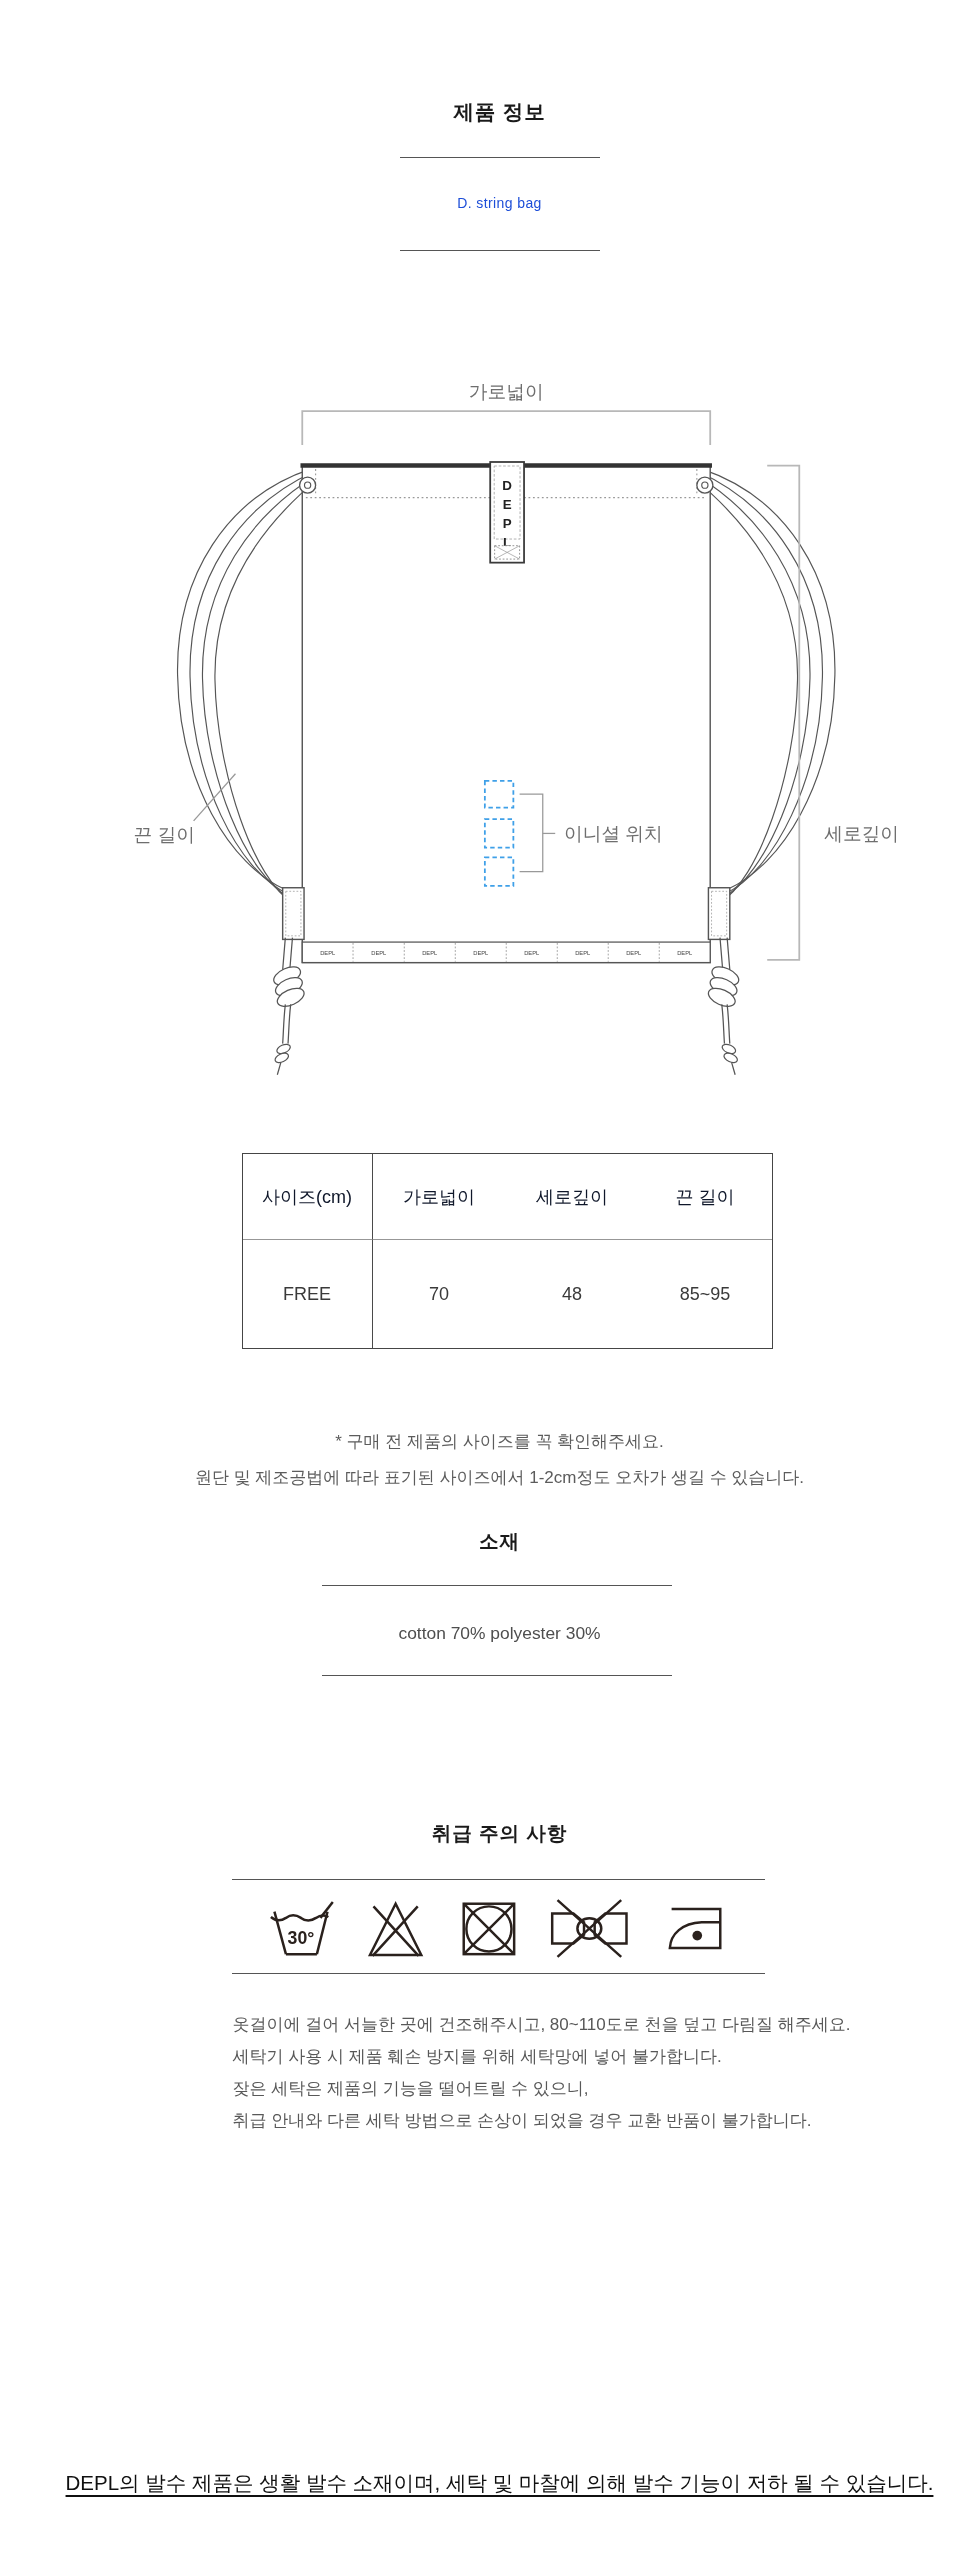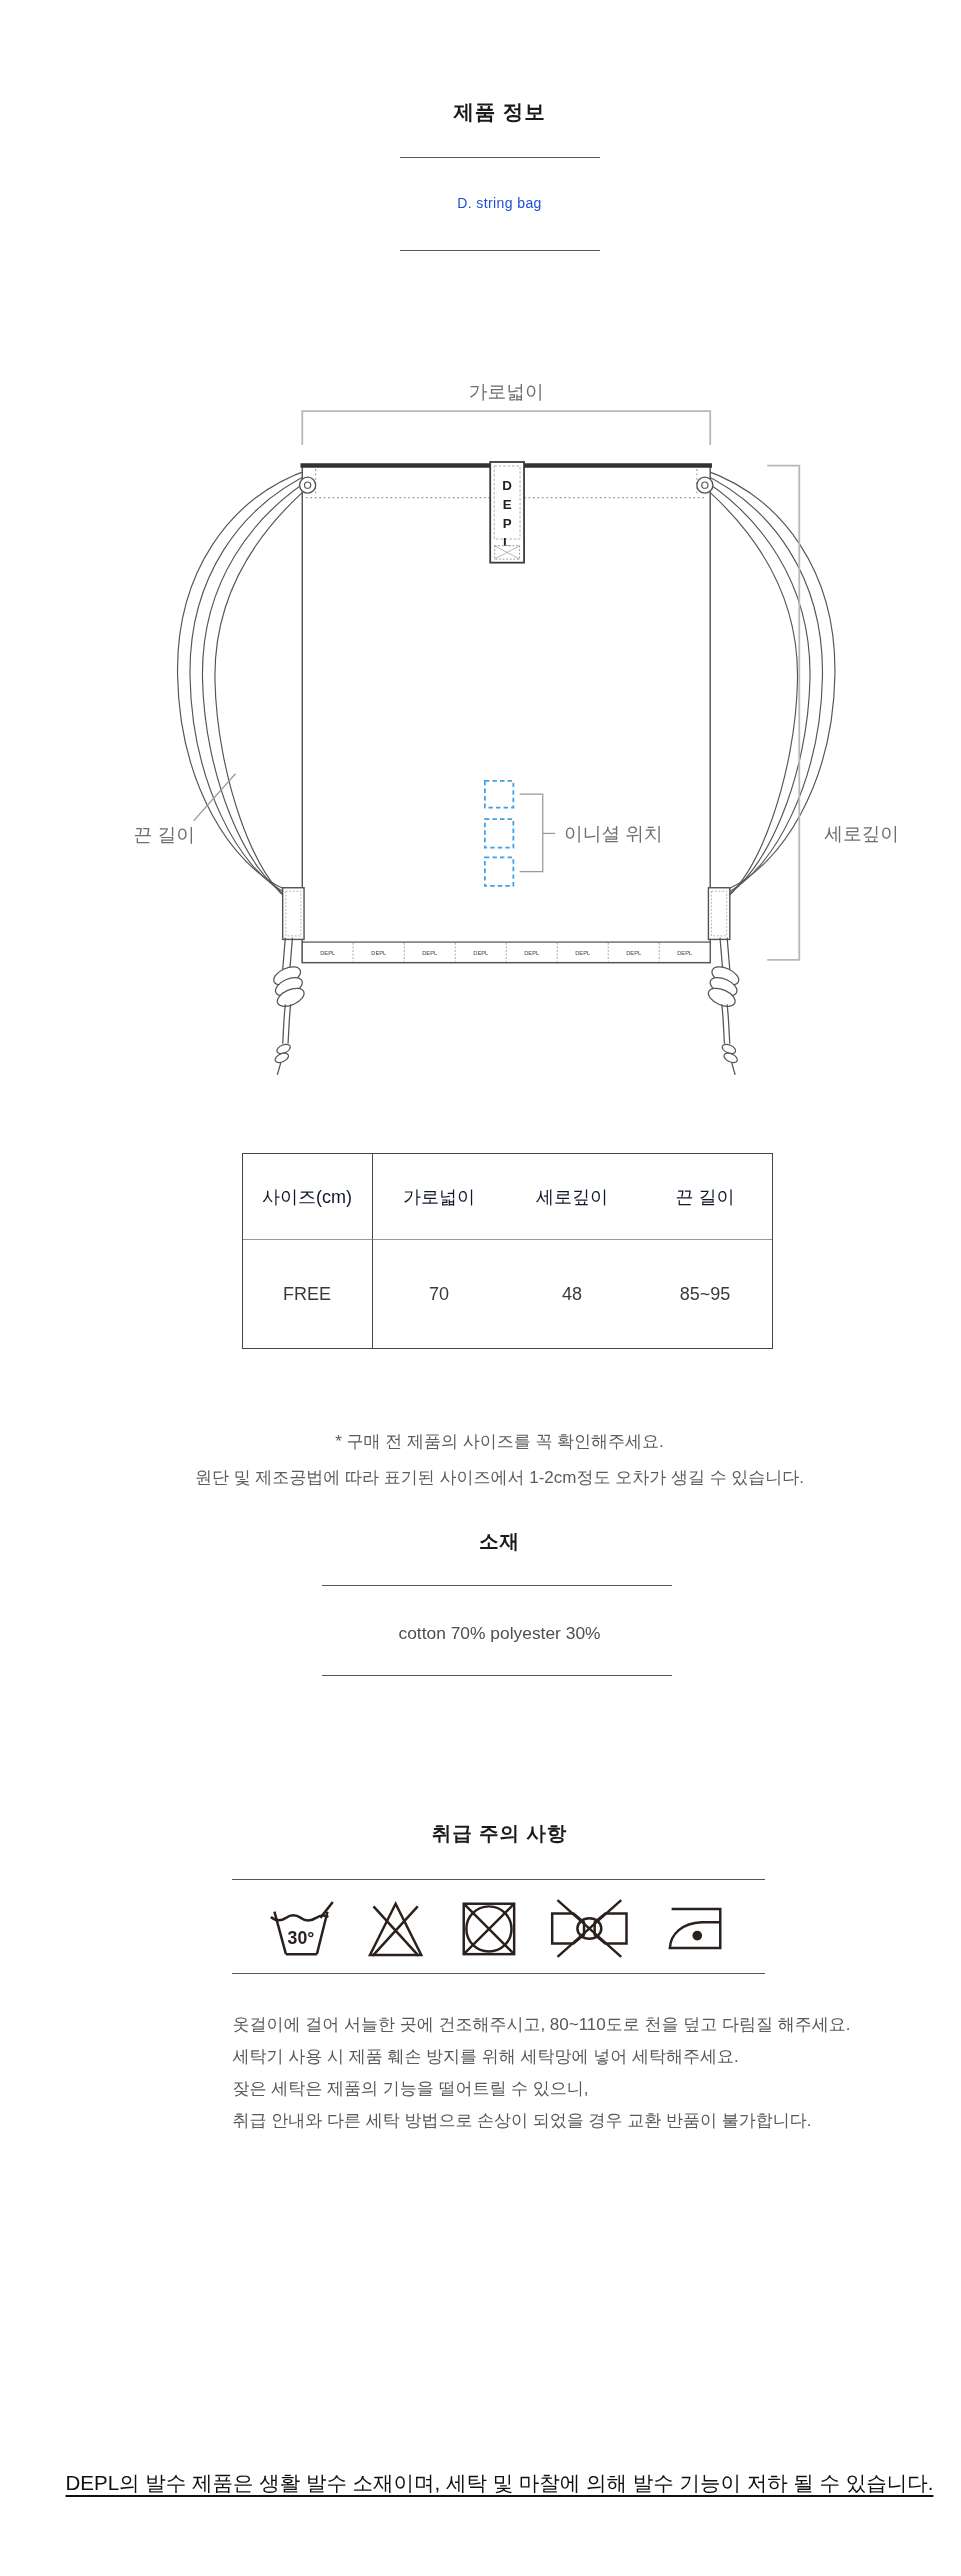--- a/index.html
+++ b/index.html
@@ -200,21 +200,21 @@
     <g stroke="#2a211d" stroke-width="2.8" fill="none">
       <path d="M494,17 H549 V61 H492 C493,45 506,33 528,32 H549"></path>
       <circle cx="523" cy="47" r="5.5" fill="#2a211d" stroke="none"></circle>
     </g>
   </svg>
 
   <div class="abs rule" style="top:1973px;left:213px;width:533px"></div>
 
   <div id="care-lines" class="abs">
     <div>옷걸이에 걸어 서늘한 곳에 건조해주시고, 80~110도로 천을 덮고 다림질 해주세요.</div>
-    <div>세탁기 사용 시 제품 훼손 방지를 위해 세탁망에 넣어 세탁해주세요.</div>
+    <div>세탁기 사용 시 제품 훼손 방지를 위해 세탁망에 넣어 불가합니다.</div>
     <div>잦은 세탁은 제품의 기능을 떨어트릴 수 있으니,</div>
     <div>취급 안내와 다른 세탁 방법으로 손상이 되었을 경우 교환 반품이 불가합니다.</div>
   </div>
 
   <div id="footer-note" class="abs centered">
     <span>DEPL의 발수 제품은 생활 발수 소재이며, 세탁 및 마찰에 의해 발수 기능이 저하 될 수 있습니다.</span>
   </div>
 
 </div>
 

